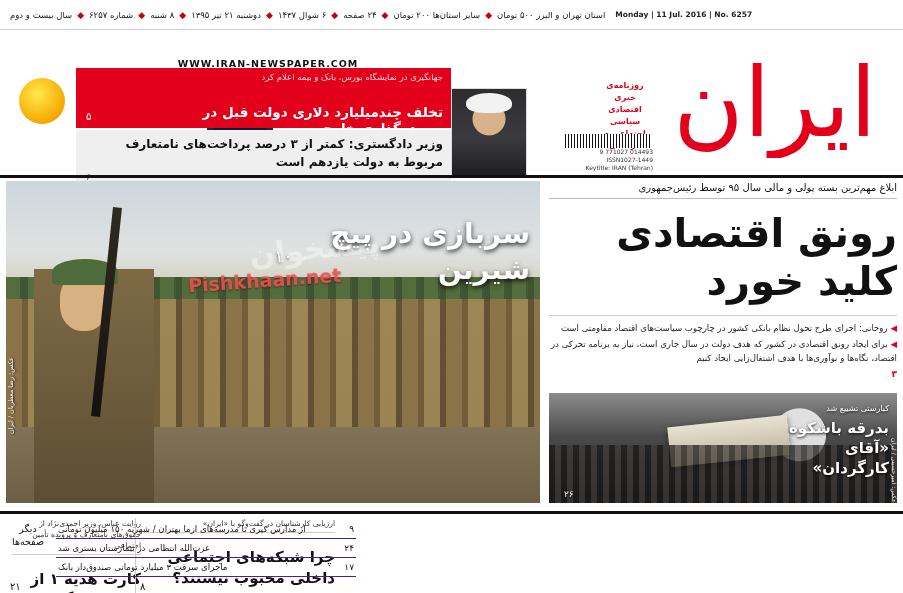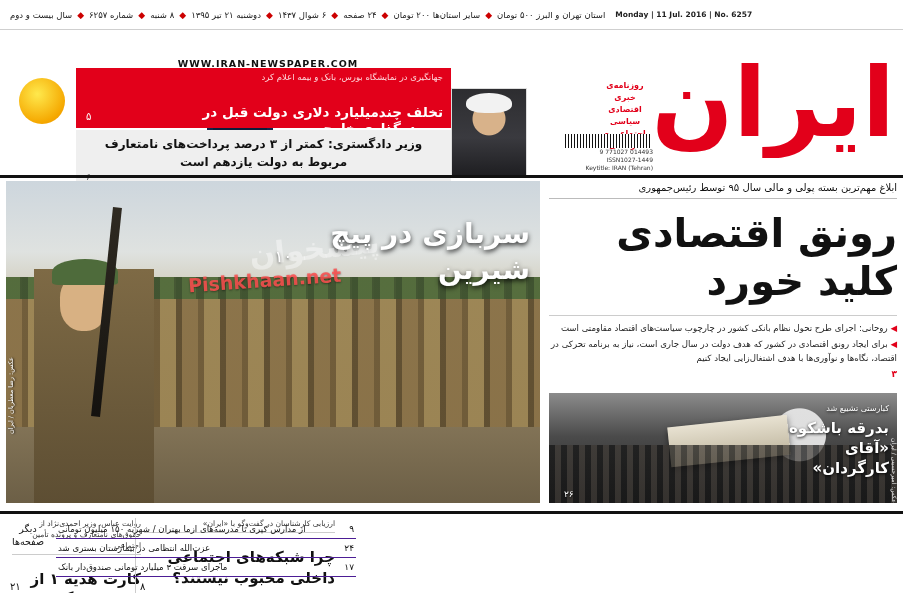--- a/index.html
+++ b/index.html
@@ -62,21 +62,21 @@
   }
   .logo {
     position: absolute;
     top: 18px; right: 8px;
     width: 240px;
     height: 110px;
     color: #e2001a;
     font-size: 96px;
     line-height: 110px;
     text-align: center;
-    font-weight: bold;
+    font-weight: normal;
     font-family: "DejaVu Sans", "Liberation Sans", sans-serif;
     letter-spacing: -3px;
     overflow: hidden;
   }
   .logo-sub {
     position: absolute;
     top: 50px; right: 250px;
     width: 56px;
     text-align: center;
     font-size: 8px;
@@ -182,21 +182,21 @@
   .graybox {
     position: absolute;
     top: 100px; right: 452px;
     width: 375px;
     height: 56px;
     background: #efefef;
     color: #111;
     box-sizing: border-box;
     padding: 5px 8px;
     direction: rtl;
-    text-align: center;
+    text-align: right;
   }
   .graybox .headline {
     font-size: 12px;
     line-height: 18px;
     font-weight: bold;
   }
   .graybox .pagenum {
     position: absolute;
     left: 10px; bottom: 4px;
     font-size: 9px;

